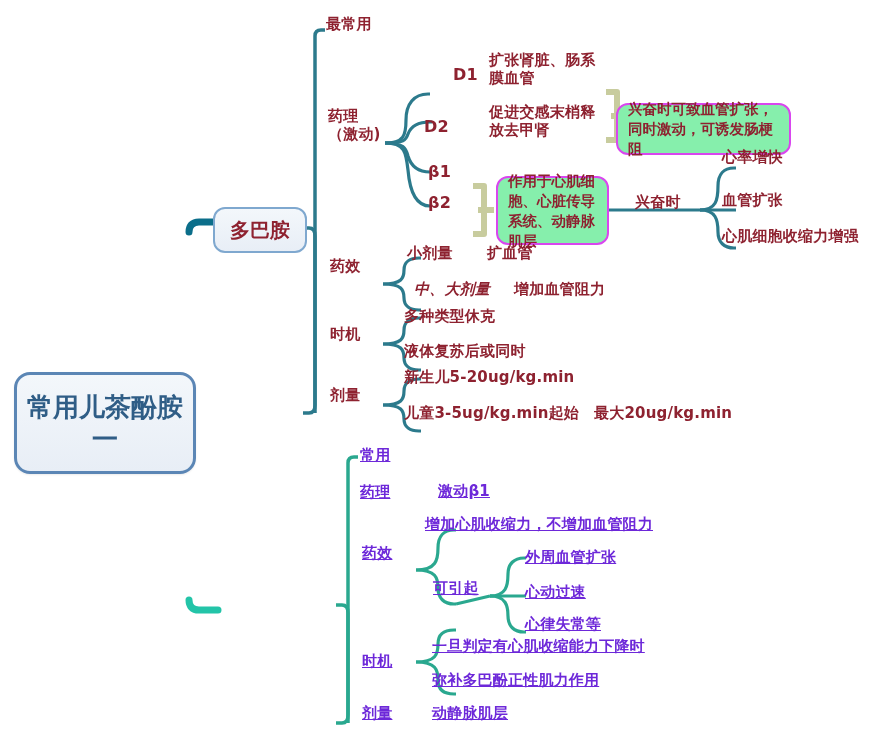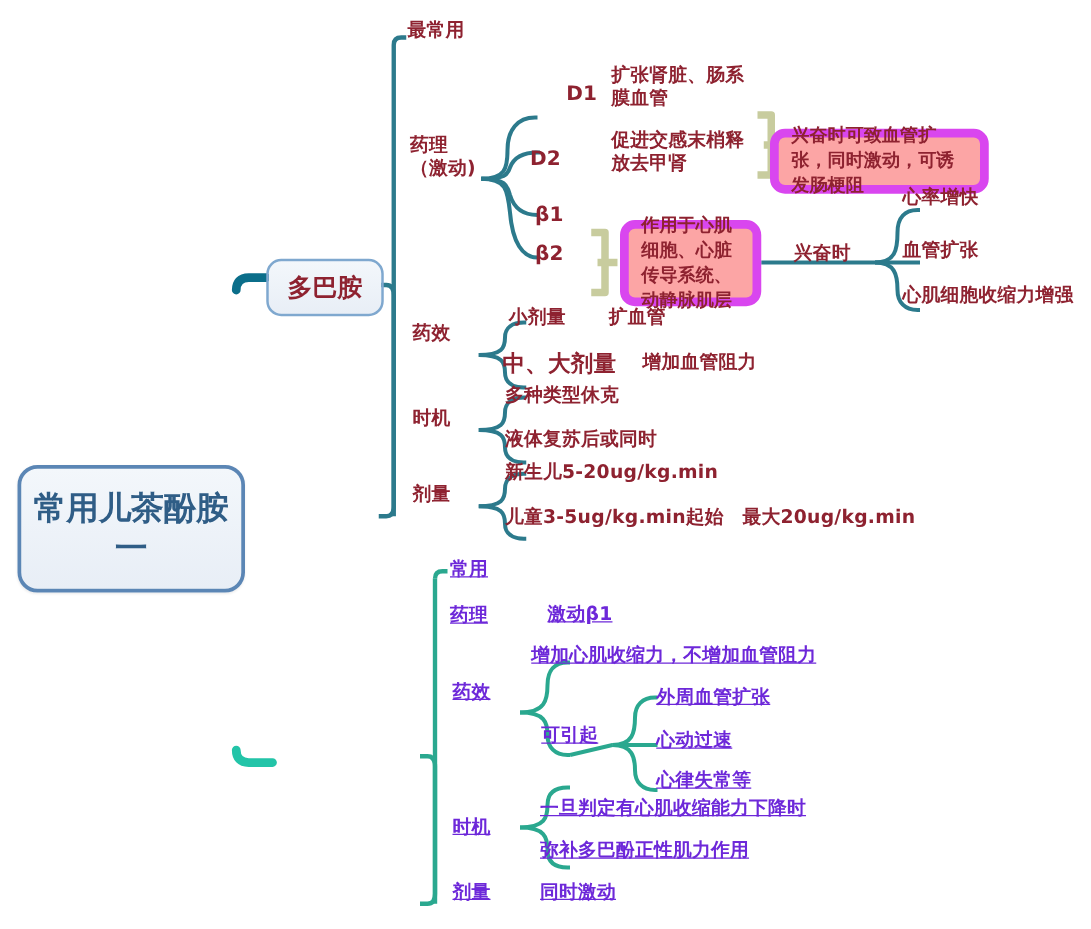--- a/index.html
+++ b/index.html
@@ -35,22 +35,22 @@
     left:213px;top:207px;width:90px;height:42px;
     border:2px solid #7fa8cf;font-size:20px;color:#8e2230;
   }
   #dobutamine-node{
     left:218px;top:579px;width:118px;height:40px;
     border:2px solid #7fa8cf;font-size:19px;color:#14a35a;
   }
 
   
   .callout{
-    position:absolute;border-radius:12px;background:#fca5a5;
-    border:7px solid #d946ef;color:#8e2230;font-weight:bold;
+    position:absolute;border-radius:12px;background:#86efac;
+    border:2px solid #d946ef;color:#8e2230;font-weight:bold;
     display:flex;align-items:center;justify-content:flex-start;
     padding:6px 10px;box-sizing:border-box;line-height:1.38;
   }
   #callout-d{left:616px;top:103px;width:175px;height:52px;font-size:14.5px;}
   #callout-b{left:496px;top:176px;width:113px;height:69px;font-size:14.5px;}
 </style>
 </head>
 <body>
 
 <div id="canvas">
@@ -196,21 +196,21 @@
   </div>
 
   <div class="lbl red" style="left:635px;top:194px;font-size:15px;">兴奋时</div>
   <div class="lbl red" style="left:722px;top:149px;font-size:15px;">心率增快</div>
   <div class="lbl red" style="left:722px;top:192px;font-size:15px;">血管扩张</div>
   <div class="lbl red" style="left:722px;top:228px;font-size:15px;">心肌细胞收缩力增强</div>
 
   <div class="lbl red" style="left:330px;top:258px;font-size:15px;">药效</div>
   <div class="lbl red" style="left:407px;top:245px;font-size:15px;">小剂量</div>
   <div class="lbl red" style="left:487px;top:245px;font-size:15px;">扩血管</div>
-  <div class="lbl red" style="left:402px;top:281px;font-size:18px;">中、大剂量</div>
+  <div class="lbl red" style="left:414px;top:281px;font-size:15px;font-style:italic;">中、大剂量</div>
   <div class="lbl red" style="left:514px;top:281px;font-size:15px;">增加血管阻力</div>
 
   <div class="lbl red" style="left:330px;top:326px;font-size:15px;">时机</div>
   <div class="lbl red" style="left:404px;top:308px;font-size:15px;">多种类型休克</div>
   <div class="lbl red" style="left:404px;top:343px;font-size:15px;">液体复苏后或同时</div>
 
   <div class="lbl red" style="left:330px;top:387px;font-size:15px;">剂量</div>
   <div class="lbl red" style="left:404px;top:369px;font-size:15px;">新生儿5-20ug/kg.min</div>
   <div class="lbl red" style="left:404px;top:405px;font-size:15px;">儿童3-5ug/kg.min起始</div>
   <div class="lbl red" style="left:594px;top:405px;font-size:15px;">最大20ug/kg.min</div>
@@ -225,15 +225,15 @@
   <div class="lbl green" style="left:433px;top:580px;font-size:15px;">可引起</div>
   <div class="lbl green" style="left:525px;top:549px;font-size:15px;">外周血管扩张</div>
   <div class="lbl green" style="left:525px;top:584px;font-size:15px;">心动过速</div>
   <div class="lbl green" style="left:525px;top:616px;font-size:15px;">心律失常等</div>
 
   <div class="lbl green" style="left:362px;top:653px;font-size:15px;">时机</div>
   <div class="lbl green" style="left:432px;top:638px;font-size:15px;">一旦判定有心肌收缩能力下降时</div>
   <div class="lbl green" style="left:432px;top:672px;font-size:15px;">弥补多巴酚正性肌力作用</div>
 
   <div class="lbl green" style="left:362px;top:705px;font-size:15px;">剂量</div>
-  <div class="lbl green" style="left:432px;top:705px;font-size:15px;">同时激动</div>
+  <div class="lbl green" style="left:432px;top:705px;font-size:15px;">动静脉肌层</div>
 
 </div>
 
 </body></html>

